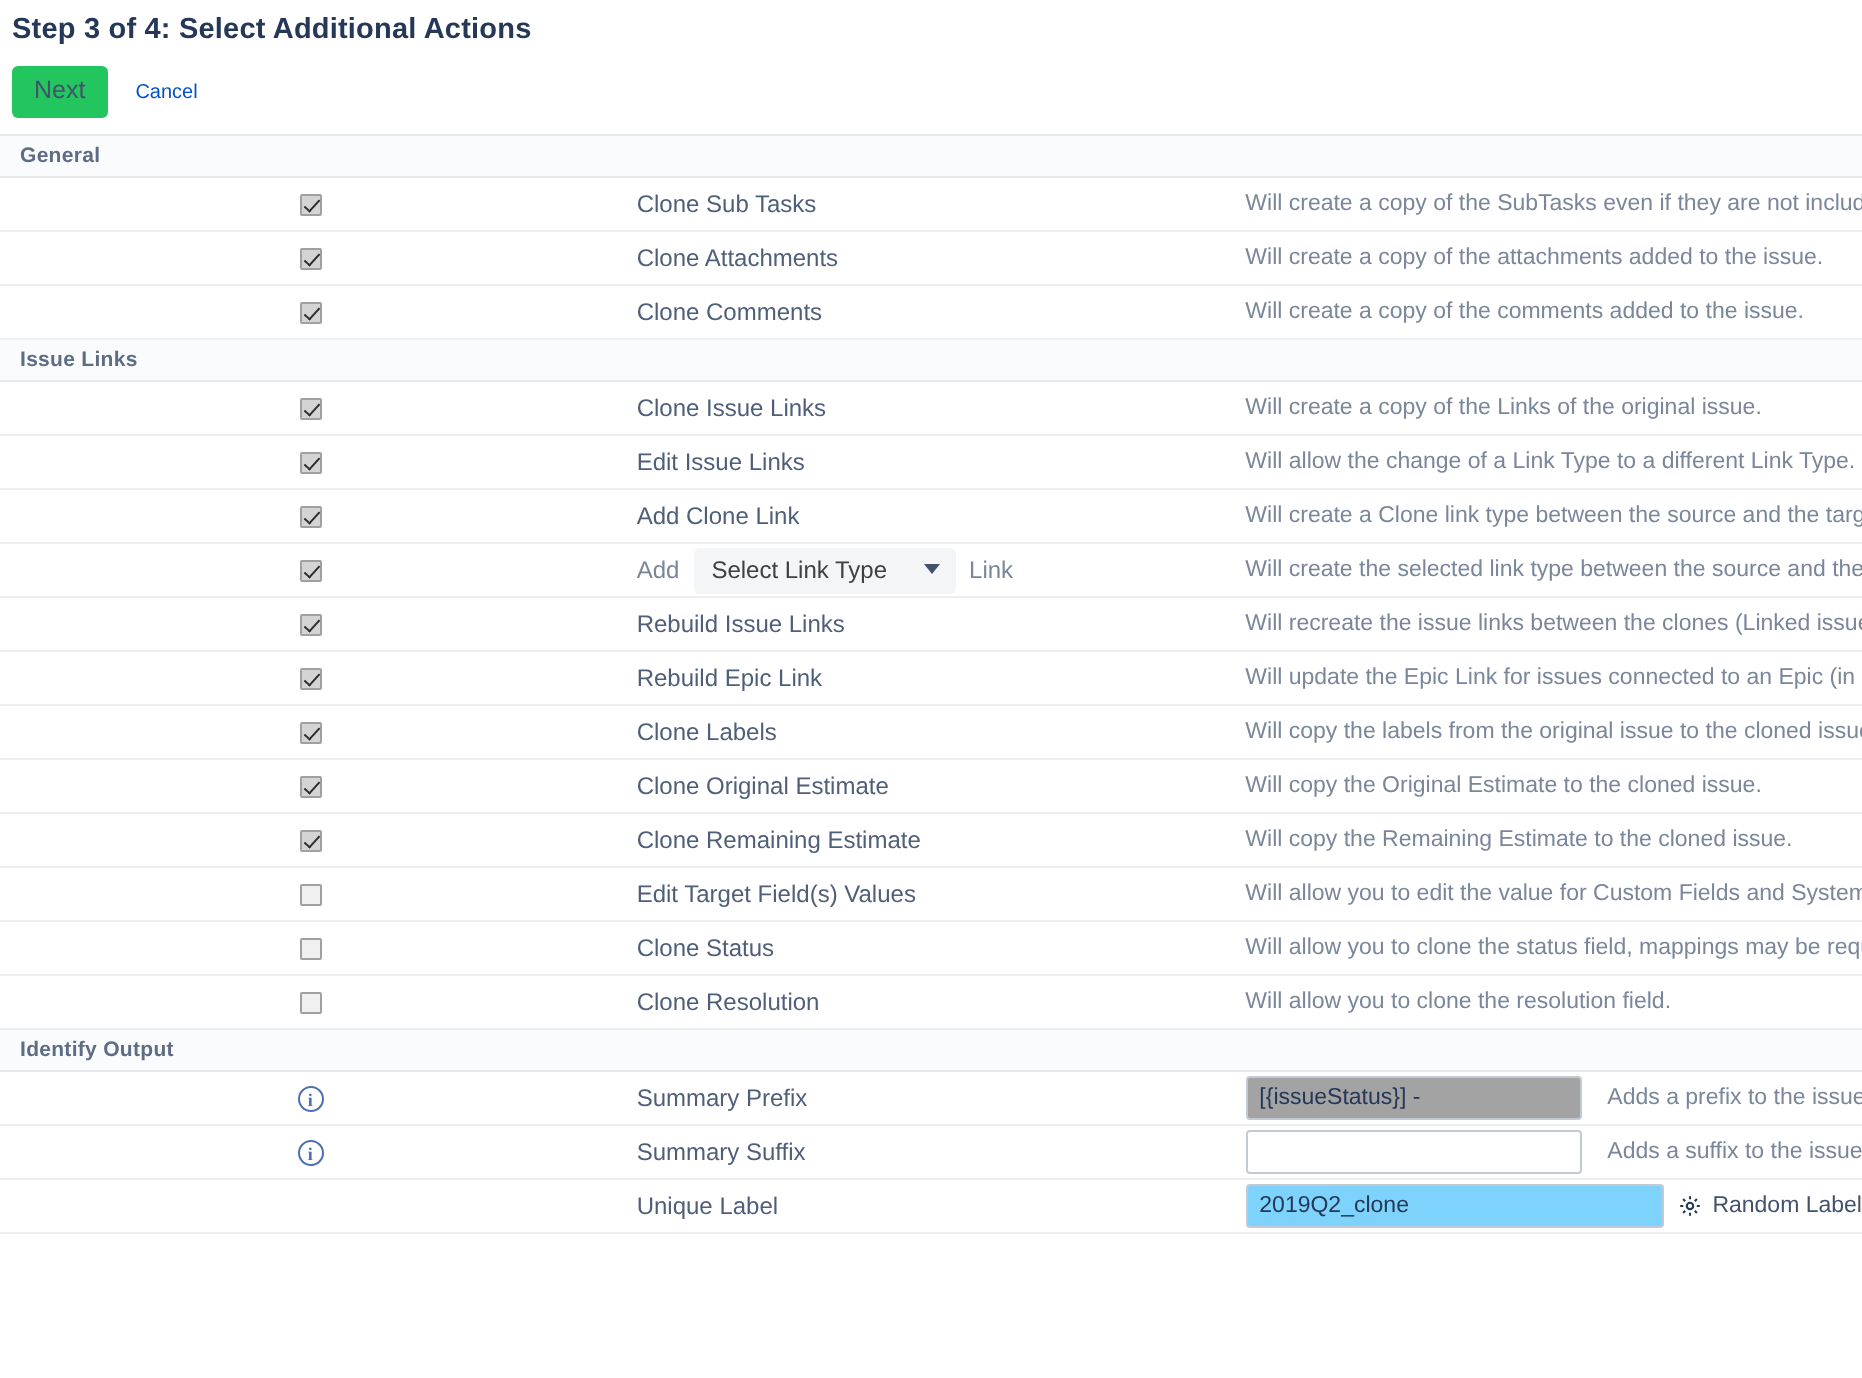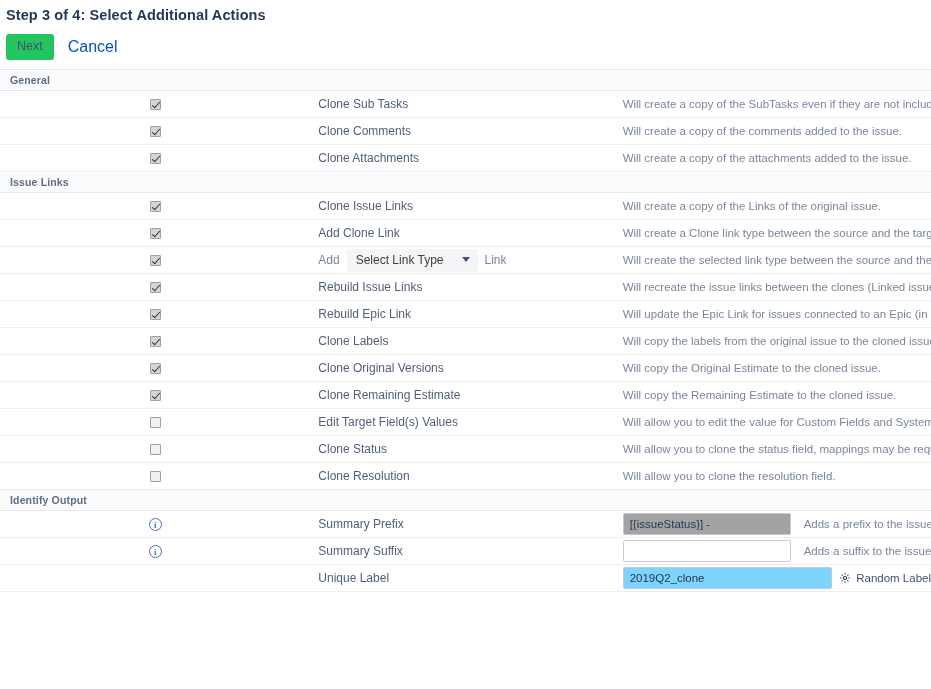--- a/index.html
+++ b/index.html
@@ -40,21 +40,21 @@
     border-radius: 3px;
     color: #42526e;
     font-family: "Liberation Sans", sans-serif;
     font-size: 12.5px;
     padding: 5px 11px 6px 11px;
     cursor: pointer;
     line-height: 1.2;
   }
   .btn-cancel {
     color: #0052cc;
-    font-size: 16px;
+    font-size: 10px;
     cursor: pointer;
     padding: 5px 6px;
     text-decoration: none;
   }
 
   table.opts {
     width: 931px;
     border-collapse: collapse;
     table-layout: fixed;
     font-size: 12px;
@@ -225,44 +225,51 @@
           <span class="cbx checked"></span>
         </td>
         <td class="c-label">Clone Sub Tasks</td>
         <td class="c-desc">Will create a copy of the SubTasks even if they are not included in the search.</td>
       </tr>
 
       <tr class="opt-row">
         <td class="c-check">
           <span class="cbx checked"></span>
         </td>
+        <td class="c-label">Clone Attachments</td>
+        <td class="c-desc">Will create a copy of the attachments added to the issue.</td>
+      </tr>
+
+      <tr class="opt-row">
+        <td class="c-check">
+          <span class="cbx checked"></span>
+        </td>
         <td class="c-label">Clone Comments</td>
         <td class="c-desc">Will create a copy of the comments added to the issue.</td>
       </tr>
 
-      <tr class="opt-row">
-        <td class="c-check">
-          <span class="cbx checked"></span>
-        </td>
-        <td class="c-label">Clone Attachments</td>
-        <td class="c-desc">Will create a copy of the attachments added to the issue.</td>
-      </tr>
-
       <tr class="section-row">
         <td colspan="3">Issue Links</td>
       </tr>
 
       <tr class="opt-row">
         <td class="c-check">
           <span class="cbx checked"></span>
         </td>
         <td class="c-label">Clone Issue Links</td>
         <td class="c-desc">Will create a copy of the Links of the original issue.</td>
       </tr>
 
+      <tr class="opt-row">
+        <td class="c-check indent-chk">
+          <span class="cbx checked"></span>
+        </td>
+        <td class="c-label indent-1">Edit Issue Links</td>
+        <td class="c-desc">Will allow the change of a Link Type to a different Link Type.</td>
+      </tr>
 
       <tr class="opt-row">
         <td class="c-check">
           <span class="cbx checked"></span>
         </td>
         <td class="c-label">Add Clone Link</td>
         <td class="c-desc">Will create a Clone link type between the source and the target issues.</td>
       </tr>
 
       <tr class="opt-row tall">
@@ -304,21 +311,21 @@
           <span class="cbx checked"></span>
         </td>
         <td class="c-label">Clone Labels</td>
         <td class="c-desc">Will copy the labels from the original issue to the cloned issue.</td>
       </tr>
 
       <tr class="opt-row">
         <td class="c-check">
           <span class="cbx checked"></span>
         </td>
-        <td class="c-label">Clone Original Versions</td>
+        <td class="c-label">Clone Original Estimate</td>
         <td class="c-desc">Will copy the Original Estimate to the cloned issue.</td>
       </tr>
 
       <tr class="opt-row">
         <td class="c-check">
           <span class="cbx checked"></span>
         </td>
         <td class="c-label">Clone Remaining Estimate</td>
         <td class="c-desc">Will copy the Remaining Estimate to the cloned issue.</td>
       </tr>

